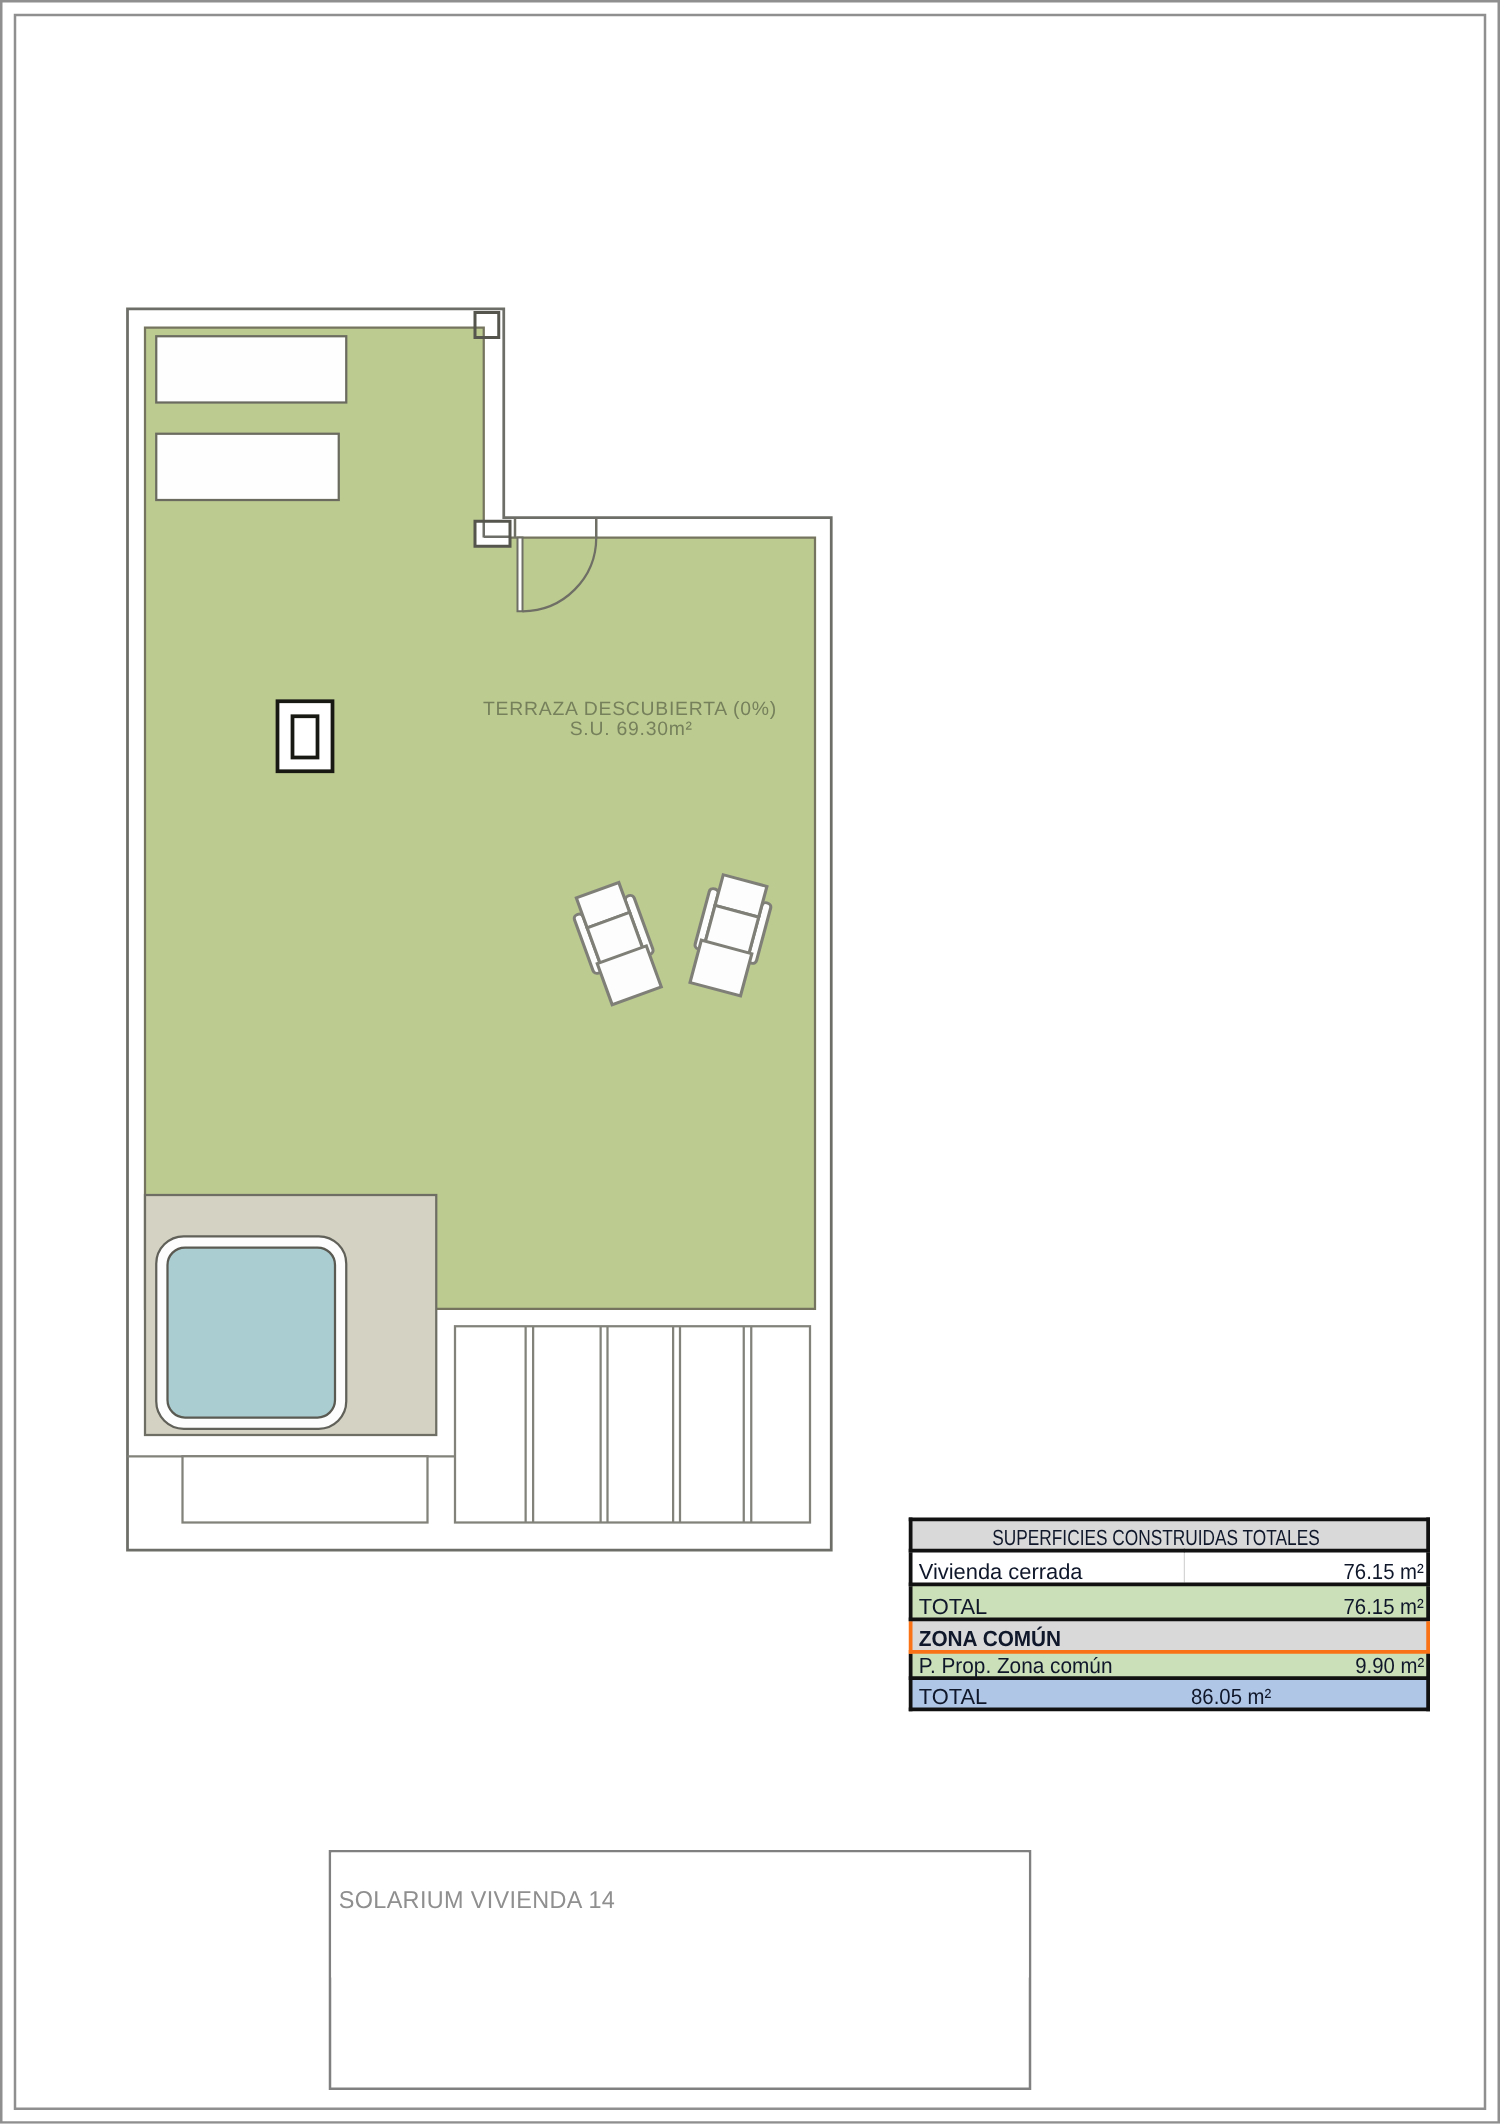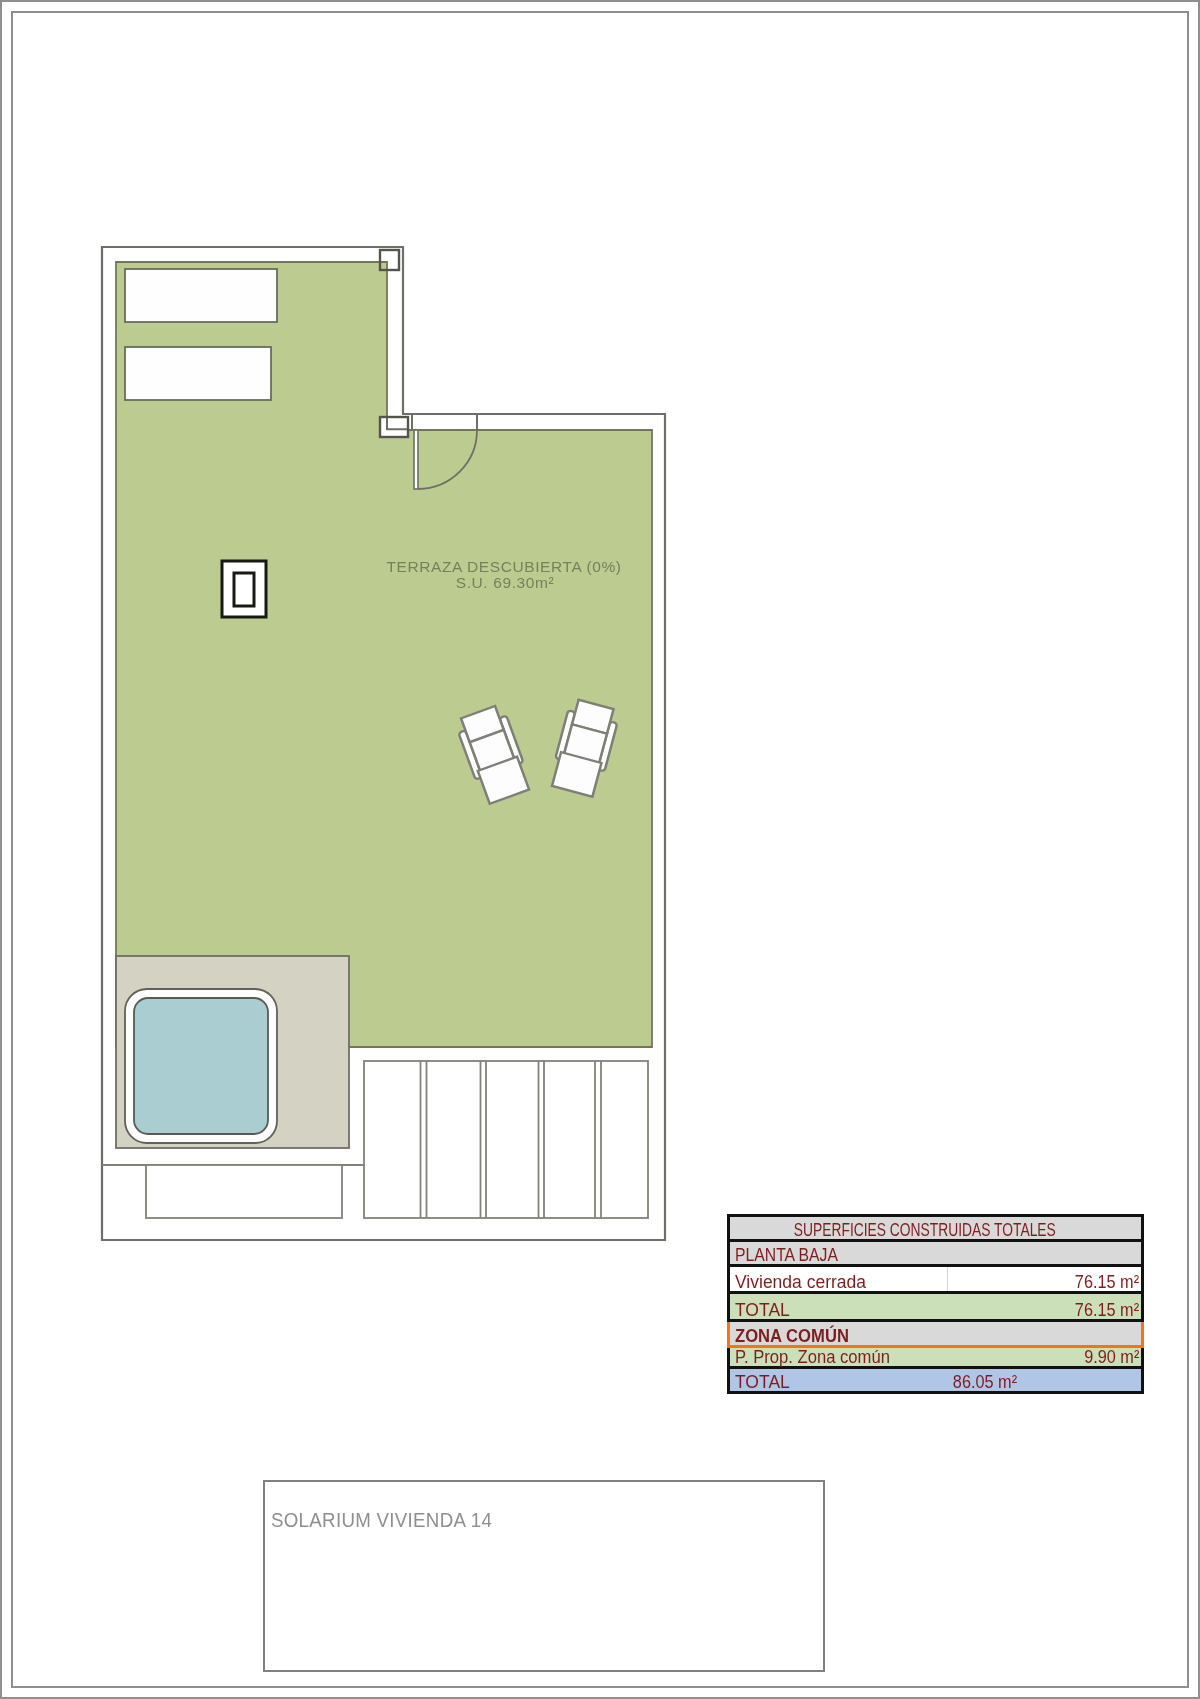--- a/index.html
+++ b/index.html
@@ -80,34 +80,31 @@
     <line x1="595" y1="1061" x2="595" y2="1218"></line>
     <line x1="601" y1="1061" x2="601" y2="1218"></line>
   </g>
 
   <line x1="102" y1="1165" x2="364" y2="1165" stroke="#82827b" stroke-width="1.8"></line>
 
   <rect x="146" y="1165" width="196" height="53" fill="#ffffff" stroke="#82827b" stroke-width="1.8"></rect>
 </svg>
 
 <table class="abs" style="left:727px;top:1214px;width:417px;border-collapse:collapse;table-layout:fixed;
-       font-size:17.5px;color:#7f1d1d;background:#fff;border:3px solid #111;">
+       font-size:17.5px;color:#0f172a;background:#fff;border:3px solid #111;">
   <colgroup>
       <col style="width:219px">
       <col>
     </colgroup>
 
   <tbody>
       <tr style="height:25px;background:#d9d9d9;">
     <td colspan="2" class="tc" style="border:3px solid #111;text-align:center;padding-right:21px;"><span class="sx" style="transform:scaleX(0.79);transform-origin:center;">SUPERFICIES CONSTRUIDAS TOTALES</span></td>
   </tr>
 
-  <tr style="height:25px;background:#d9d9d9;">
-    <td colspan="2" class="tc" style="border:3px solid #111;padding-left:5px;"><span class="sx" style="transform:scaleX(0.90);transform-origin:left;">PLANTA BAJA</span></td>
-  </tr>
 
   <tr style="height:27px;background:#ffffff;margin-left:24px;">
     <td class="tc" style="width:234px;border-left:3px solid #111;border-top:3px solid #111;border-bottom:3px solid #111;padding-left:5px;"><span class="sx" style="transform:scaleX(1);transform-origin:left;">Vivienda cerrada</span></td>
     <td class="tc" style="border-right:3px solid #111;border-top:3px solid #111;border-bottom:3px solid #111;border-left:1px solid #d5d5d5;text-align:right;padding-right:2px;"><span class="sx" style="transform:scaleX(0.93);transform-origin:right;">76.15 m²</span></td>
   </tr>
 
   <tr style="height:28px;background:#cbdfb8;">
     <td class="tc" style="border-left:3px solid #111;border-top:3px solid #111;border-bottom:3px solid #111;padding-left:5px;"><span class="sx" style="transform:scaleX(1);transform-origin:left;">TOTAL</span></td>
     <td class="tc" style="border-right:3px solid #111;border-top:3px solid #111;border-bottom:3px solid #111;text-align:right;padding-right:2px;"><span class="sx" style="transform:scaleX(0.93);transform-origin:right;">76.15 m²</span></td>
   </tr>

